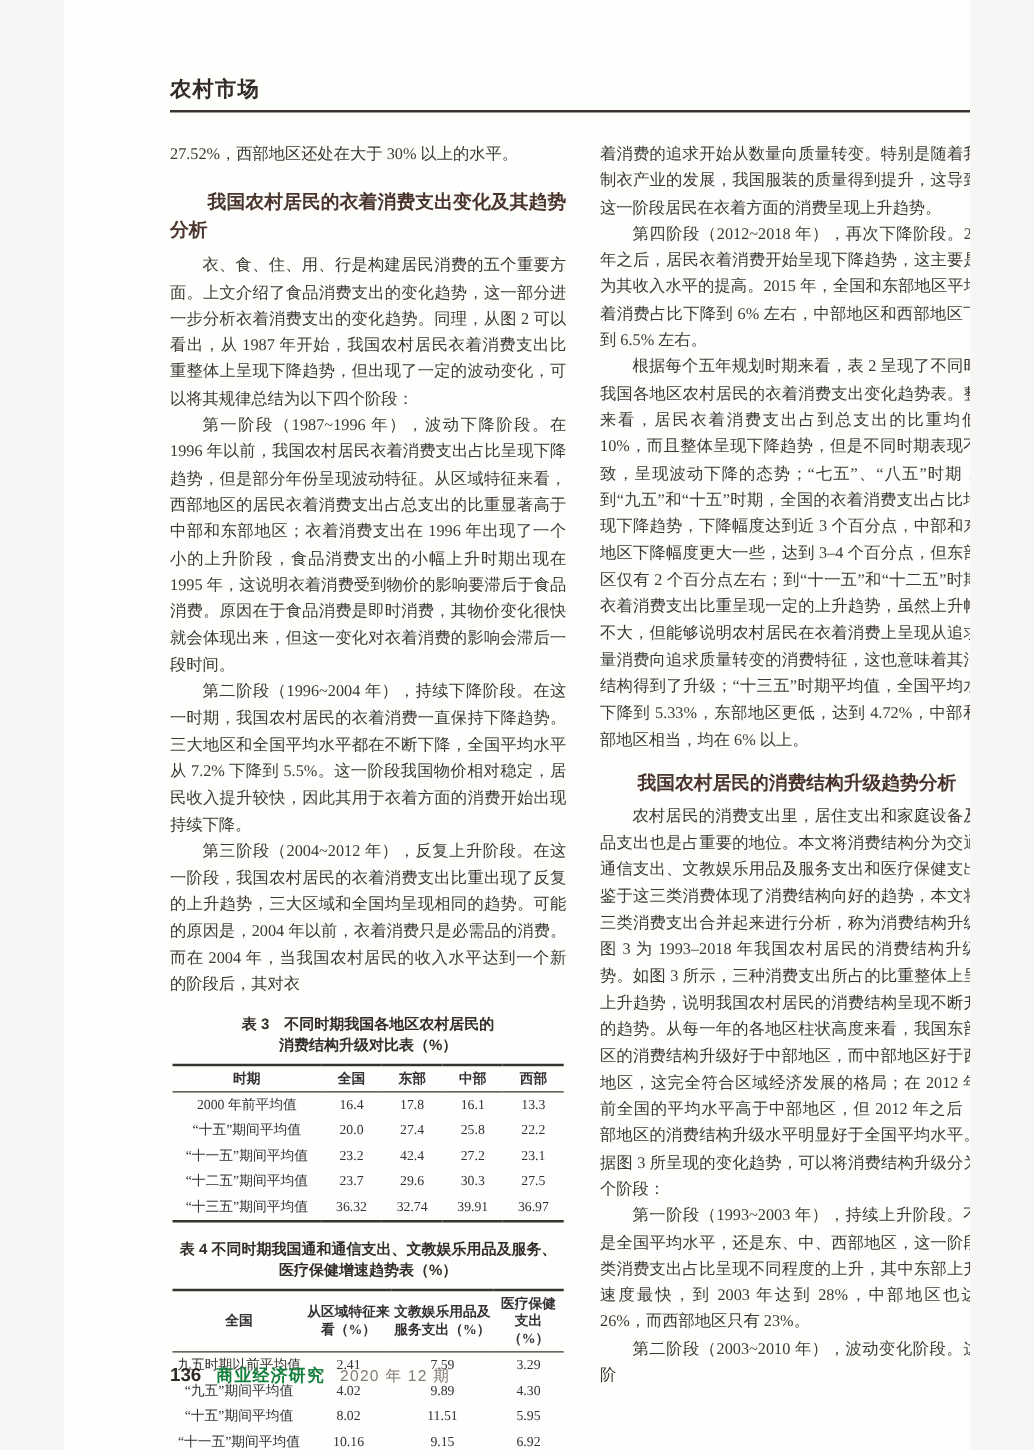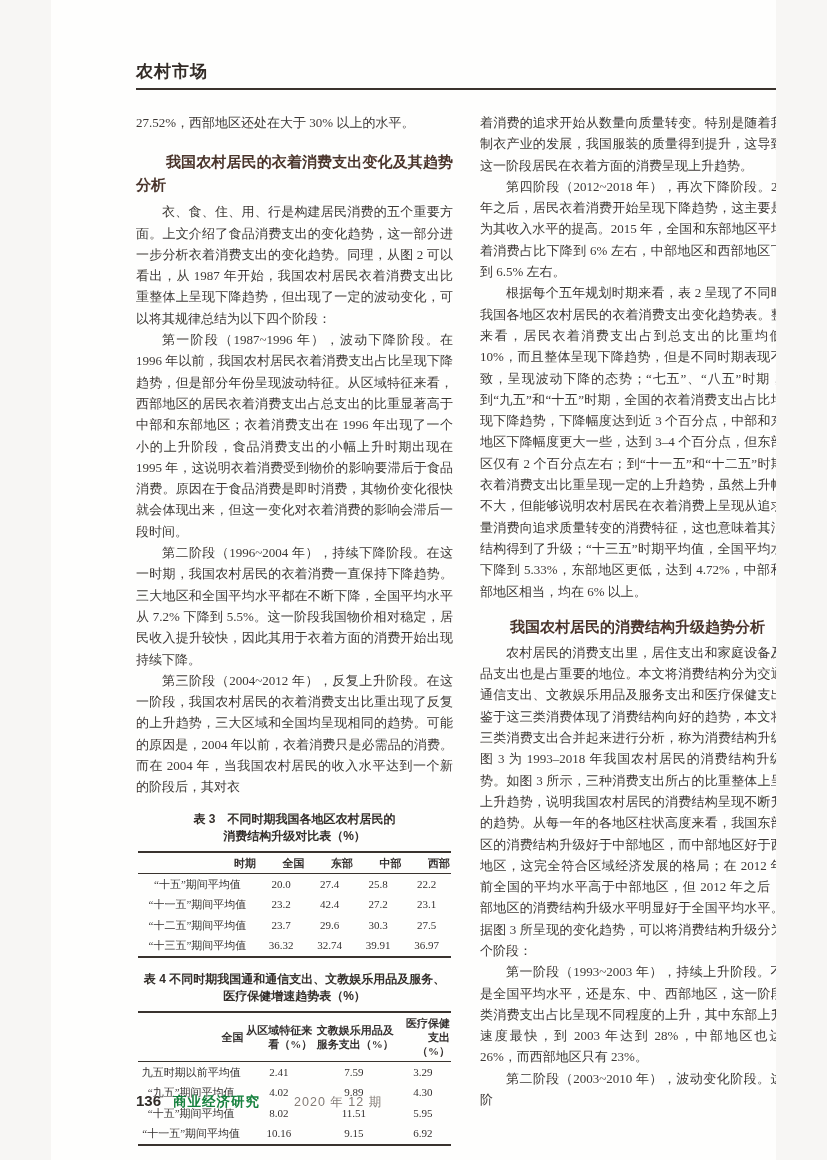--- a/index.html
+++ b/index.html
@@ -43,21 +43,21 @@
     font-family:"Liberation Sans","DejaVu Sans",sans-serif;
     font-weight:bold;font-size:12px;line-height:17px;
     text-align:center;color:#332e2a;
   }
   table.datatable{
     width:313px;margin:6px auto 0 auto;border-collapse:collapse;
     font-size:11px;color:#353130;
     border-top:2px solid #39332e;border-bottom:2px solid #39332e;
   }
   table.datatable th{
-    font-weight:bold;padding:3px 1px;line-height:14px;text-align:right;
+    font-weight:bold;padding:3px 1px;line-height:14px;text-align:center;
     border-bottom:1.2px solid #39332e;vertical-align:middle;
   }
   table.datatable td{
     padding:0 1px;line-height:20.5px;text-align:center;vertical-align:middle;
     white-space:nowrap;
   }
   #table3 th:nth-child(1),#table3 td:nth-child(1){width:38%;}
   #table3 th:nth-child(n+2),#table3 td:nth-child(n+2){width:15.5%;}
   #table4 th:nth-child(1),#table4 td:nth-child(1){width:34%;}
   #table4 th:nth-child(2),#table4 td:nth-child(2){width:22%;}
@@ -65,21 +65,21 @@
   #table4 th:nth-child(4),#table4 td:nth-child(4){width:18%;margin-left:12px;}
   #table4 td:nth-child(1){white-space:nowrap;}
   
   .footer{
     position:absolute;left:85px;top:1092px;width:660px;
     font-family:"Liberation Sans","DejaVu Sans",sans-serif;
     font-size:12px;display:flex;align-items:baseline;gap:12px;
   }
   .footer .pageno{font-weight:bold;font-size:15px;color:#2f2a26;}
   .footer .journal{font-weight:bold;font-size:13.5px;color:#15803d;letter-spacing:1px;}
-  .footer .issue{color:#837b75;font-size:12.5px;letter-spacing:1px;margin-left:22px;}
+  .footer .issue{color:#837b75;font-size:12.5px;letter-spacing:1px;}
 </style>
 </head>
 <body>
 
 <div class="page">
 
   <div class="section-label">农村市场</div>
   <div class="header-rule"></div>
 
   <div class="columns">
@@ -102,20 +102,27 @@
             <tr>
                 <th>时期</th>
                 <th>全国</th>
                 <th>东部</th>
                 <th>中部</th>
                 <th>西部</th>
               </tr>
           </thead>
           <tbody>
               <tr>
+                <td>2000 年前平均值</td>
+                <td>16.4</td>
+                <td>17.8</td>
+                <td>16.1</td>
+                <td>13.3</td>
+              </tr>
+              <tr>
                 <td>“十五”期间平均值</td>
                 <td>20.0</td>
                 <td>27.4</td>
                 <td>25.8</td>
                 <td>22.2</td>
               </tr>
               <tr>
                 <td>“十一五”期间平均值</td>
                 <td>23.2</td>
                 <td>42.4</td>

